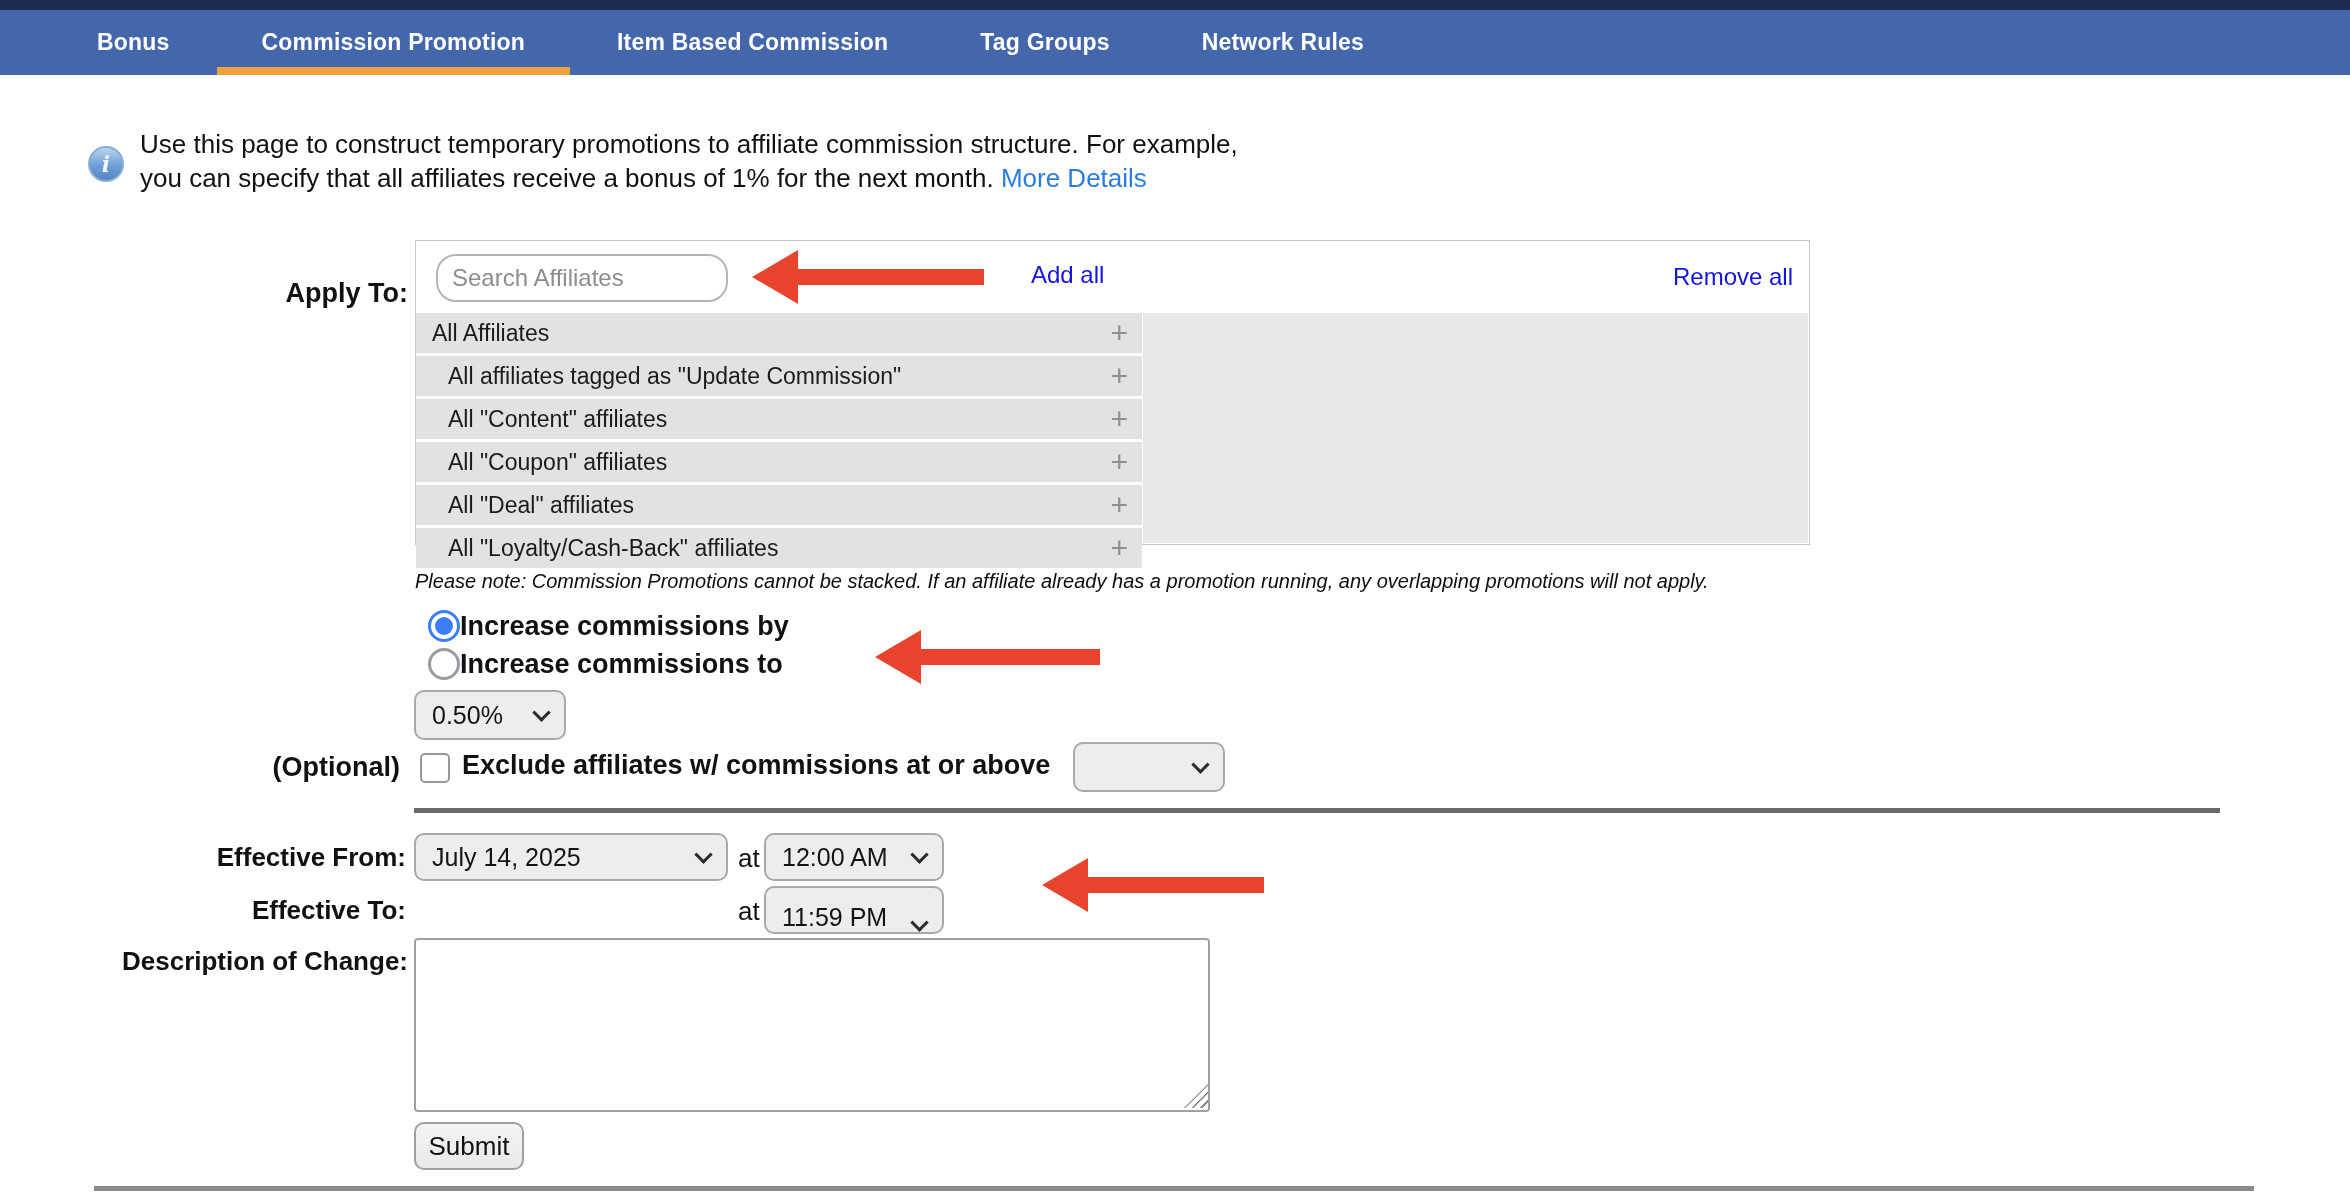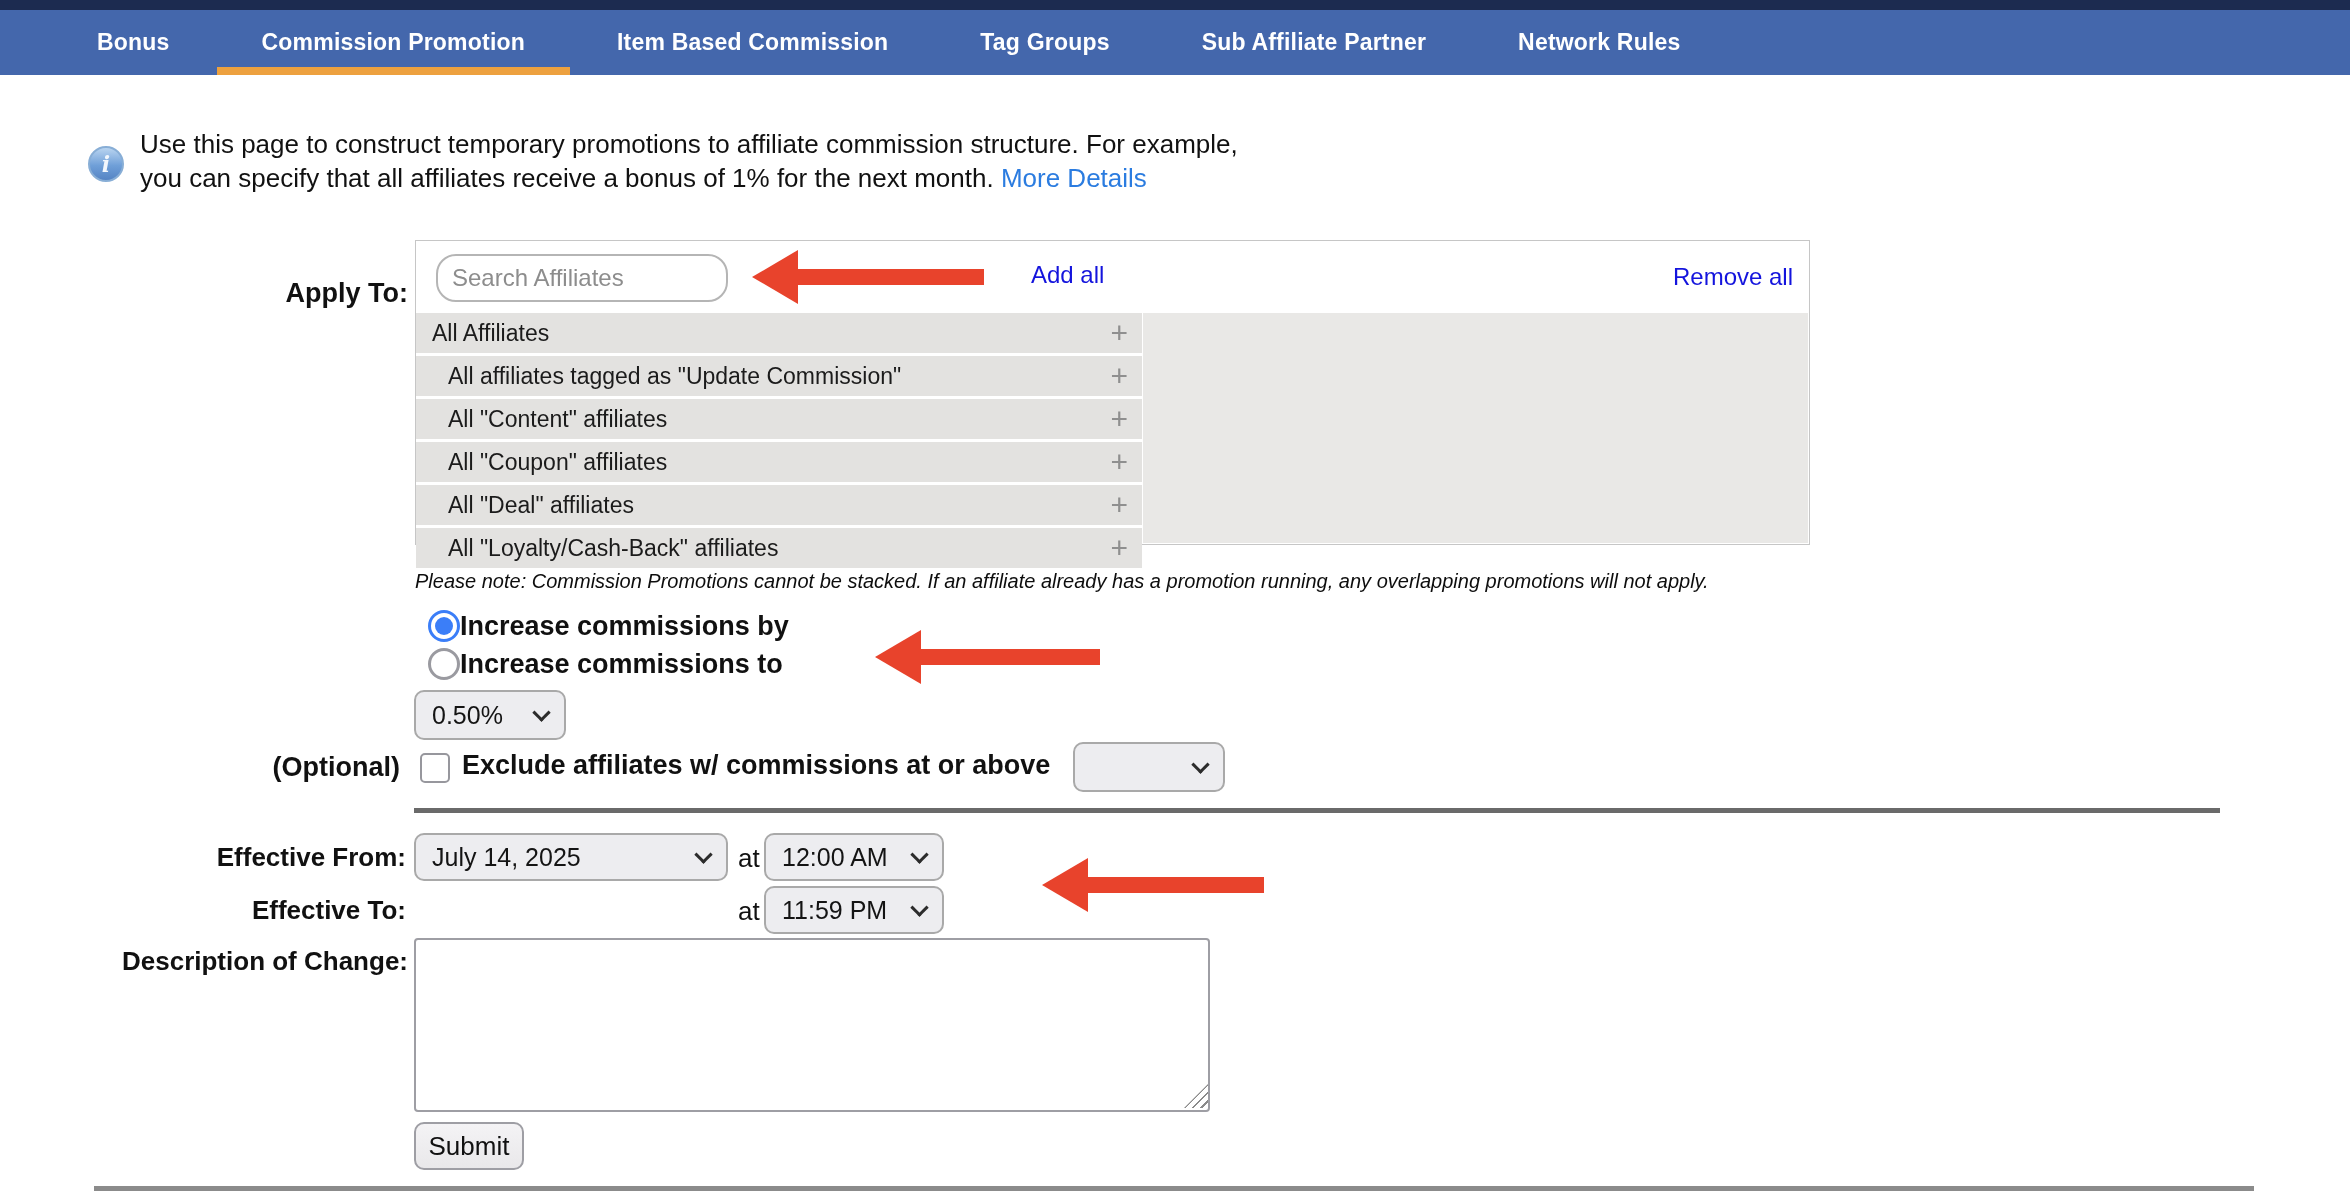--- a/index.html
+++ b/index.html
@@ -69,21 +69,21 @@
   .mock-select { position:absolute; background:#ededf0; border:2px solid #a9a9a9; border-radius:10px;
                  display:flex; align-items:center; padding:0 16px; font-size:25px; color:#141414;
                  cursor:pointer; white-space:nowrap; }
   .chev { margin-left:auto; width:13px; height:13px; border-right:3px solid #2c2c2c; border-bottom:3px solid #2c2c2c;
           transform:rotate(45deg) translate(-2px,-2px); flex:0 0 auto; }
   .sel-amount { left:414px; top:690px; width:152px; height:50px; }
   .sel-exclude { left:1073px; top:742px; width:152px; height:50px; }
   .sel-from-date { left:414px; top:833px; width:314px; height:48px; }
   .sel-from-time { left:764px; top:833px; width:180px; height:48px; }
   .sel-to-date { left:414px; top:886px; width:314px; height:48px; }
-  .sel-to-time { left:764px; top:886px; width:180px; height:48px; }
+  .sel-to-time { left:764px; top:886px; width:180px; height:48px;align-items:flex-end; }
 
   .optional-label { left:152px; top:752px; width:248px; font-size:27px; }
   .checkbox { position:absolute; left:420px; top:753px; width:30px; height:30px; background:#fff;
               border:2px solid #97979d; border-radius:5px; cursor:pointer; }
   .exclude-label { position:absolute; left:462px; top:750px; font-size:27px; font-weight:700; white-space:nowrap; }
 
   .divider-mid { position:absolute; left:414px; top:808px; width:1806px; height:5px; background:#6a6a6a; }
   .divider-bottom { position:absolute; left:94px; top:1186px; width:2160px; height:5px; background:#8b8b8b; }
 
   .efrom-label { left:100px; top:842px; width:306px; }
@@ -109,21 +109,20 @@
 <body>
 
 <div id="screen">
 
   <div class="topstrip"></div>
   <div class="navbar">
       <div class="tab">Bonus</div>
       <div class="tab active">Commission Promotion</div>
       <div class="tab">Item Based Commission</div>
       <div class="tab">Tag Groups</div>
-      <div class="tab">Sub Affiliate Partner</div>
       <div class="tab">Network Rules</div>
     </div>
 
   <div class="info-icon">
       <span>i</span>
     </div>
   <div class="info-text">
     <div>Use this page to construct temporary promotions to affiliate commission structure. For example,</div>
     <div><span>you can specify that all affiliates receive a bonus of 1% for the next month. </span><a class="more-details">More Details</a></div>
   </div>

